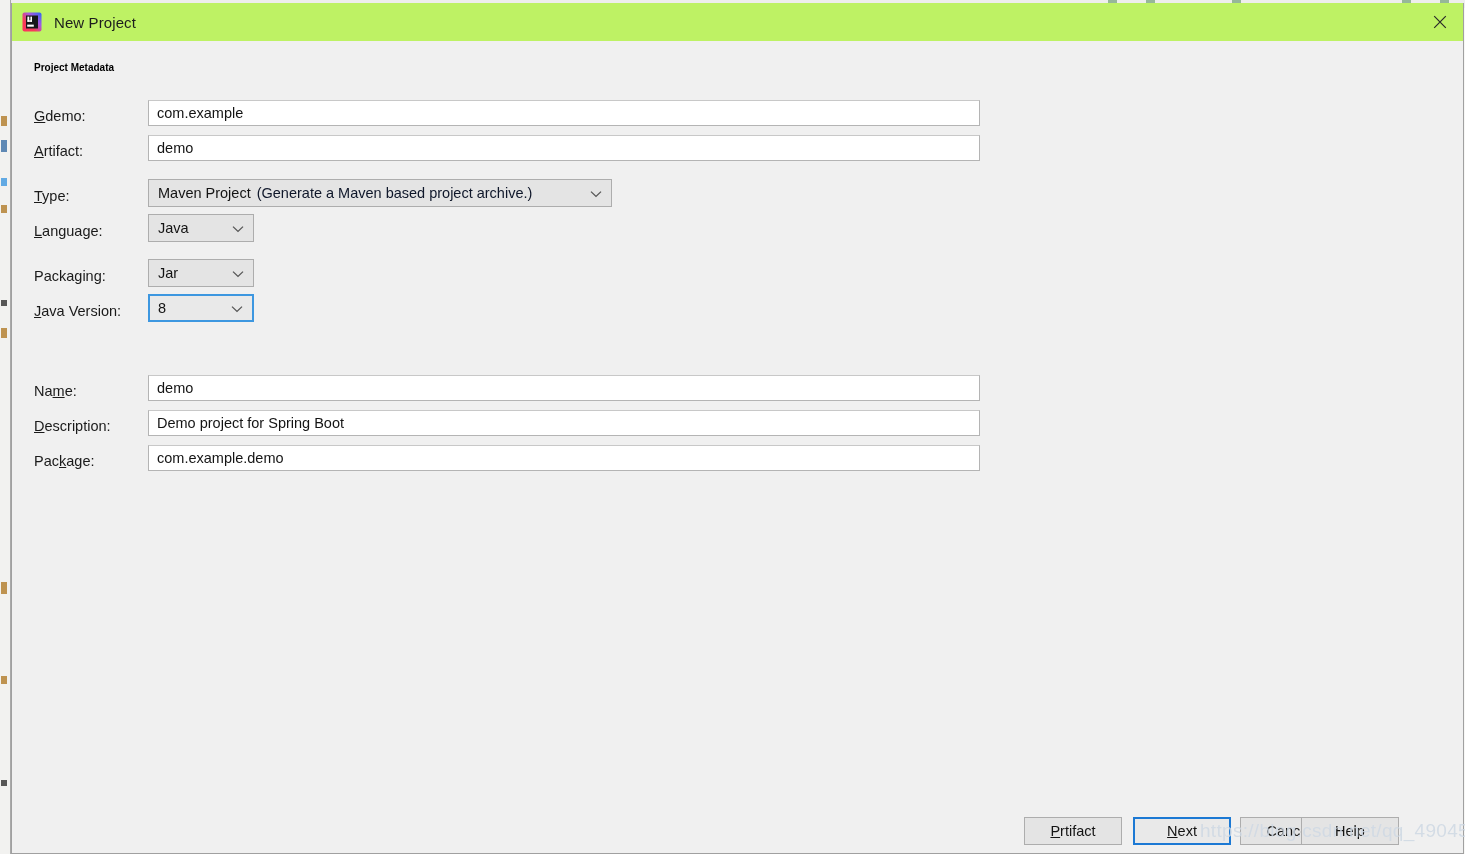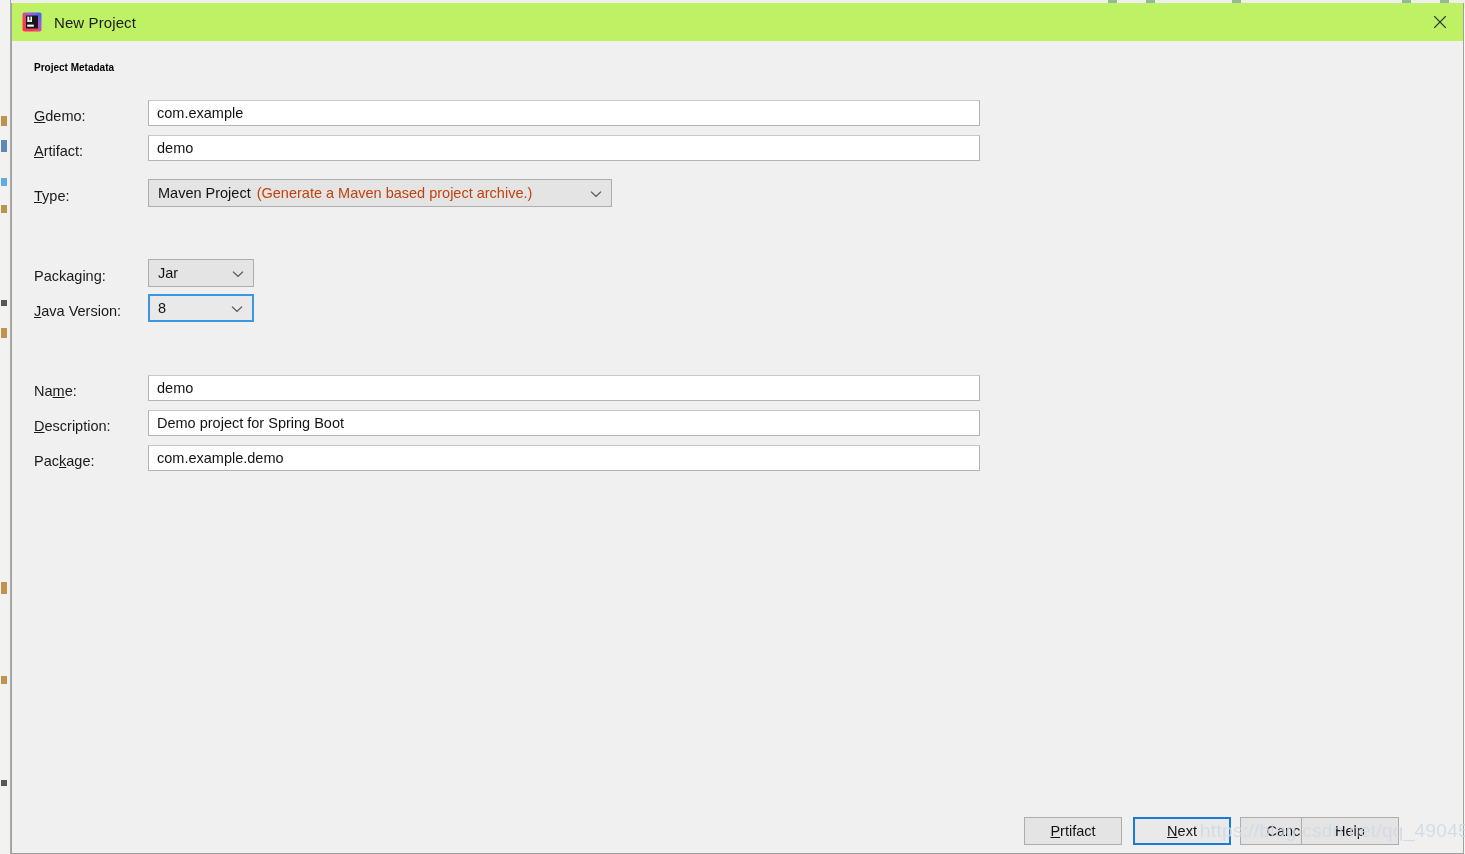--- a/index.html
+++ b/index.html
@@ -161,21 +161,21 @@
   }
   .combo .combo-value {
     font-size: 14.5px;
     color: #141414;
     padding-left: 9px;
     white-space: nowrap;
     flex: 0 0 auto;
   }
   .combo .combo-hint {
     font-size: 14.5px;
-    color: #c2410c;
+    color: #0f172a;
     padding-left: 6px;
     white-space: nowrap;
   }
   .combo .chevron {
     margin-left: auto;
     margin-right: 9px;
     flex: 0 0 auto;
     display: block;
   }
   .combo.focused {
@@ -304,20 +304,31 @@
         <span class="combo-value">Maven Project</span>
         <span class="combo-hint">(Generate a Maven based project archive.)</span>
         <span class="chevron">
           <svg width="12" height="8" viewBox="0 0 12 8">
               <path d="M1 1.6 L6 6.4 L11 1.6" stroke="#555" stroke-width="1.3" fill="none"></path>
             </svg>
         </span>
       </div>
     </div>
 
+    <div class="field-row" style="top:178px; width:100%;">
+      <label class="field-label"><span></span><u>L</u><span>anguage:</span></label>
+      <div class="combo narrow">
+        <span class="combo-value">Java</span>
+        <span class="chevron">
+          <svg width="12" height="8" viewBox="0 0 12 8">
+              <path d="M1 1.6 L6 6.4 L11 1.6" stroke="#555" stroke-width="1.3" fill="none"></path>
+            </svg>
+        </span>
+      </div>
+    </div>
 
     <div class="field-row" style="top:223px; width:100%;">
       <label class="field-label"><span>Packa</span><u>g</u><span>ing:</span></label>
       <div class="combo narrow">
         <span class="combo-value">Jar</span>
         <span class="chevron">
           <svg width="12" height="8" viewBox="0 0 12 8">
               <path d="M1 1.6 L6 6.4 L11 1.6" stroke="#555" stroke-width="1.3" fill="none"></path>
             </svg>
         </span>

